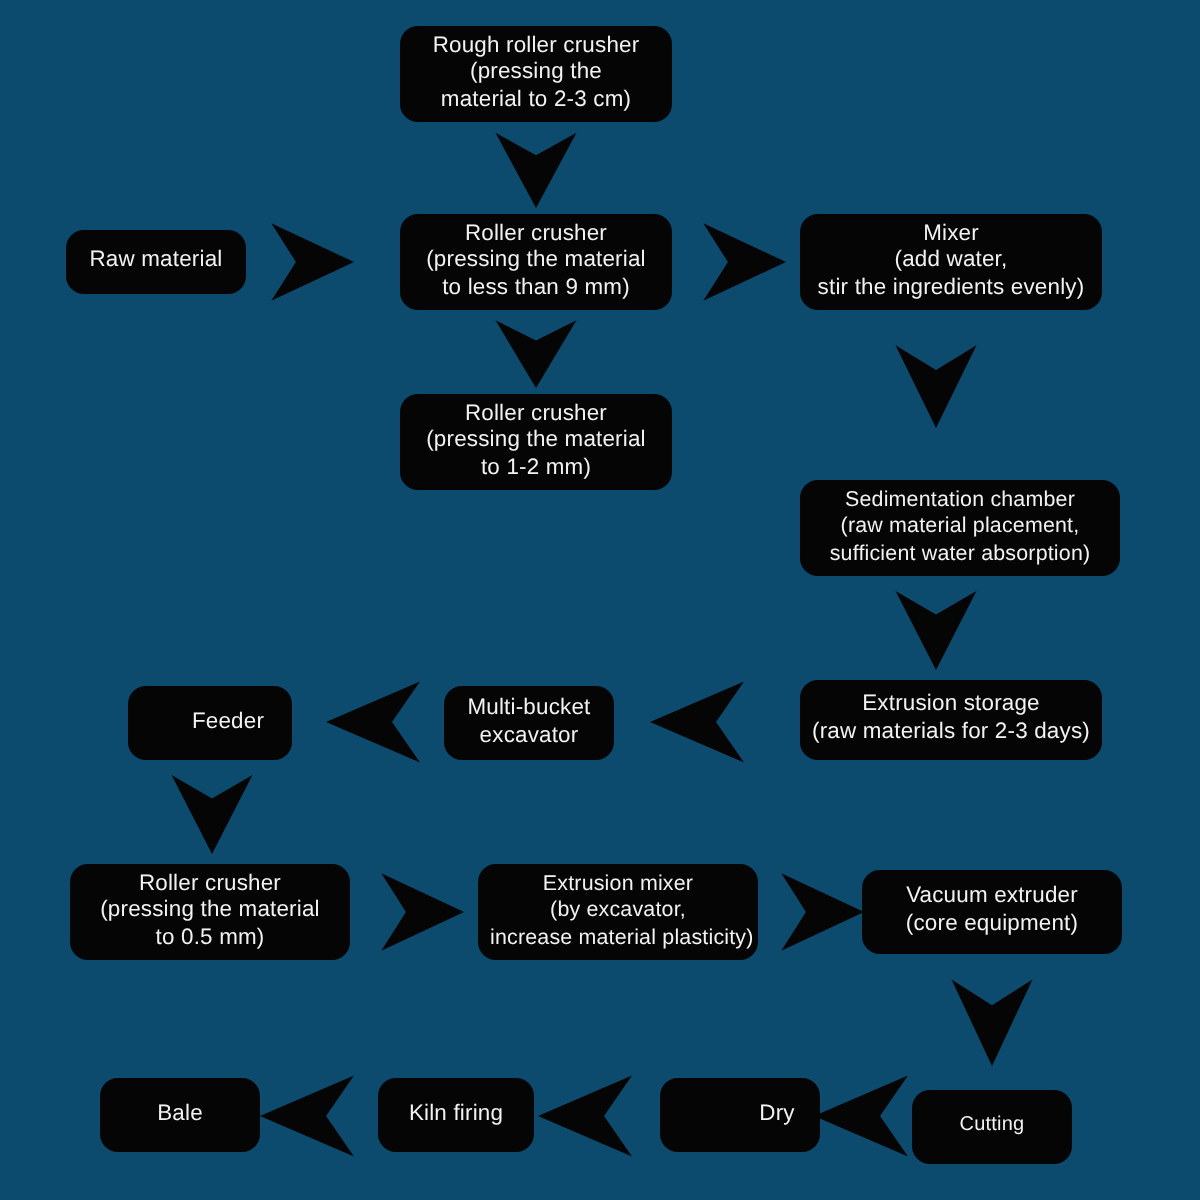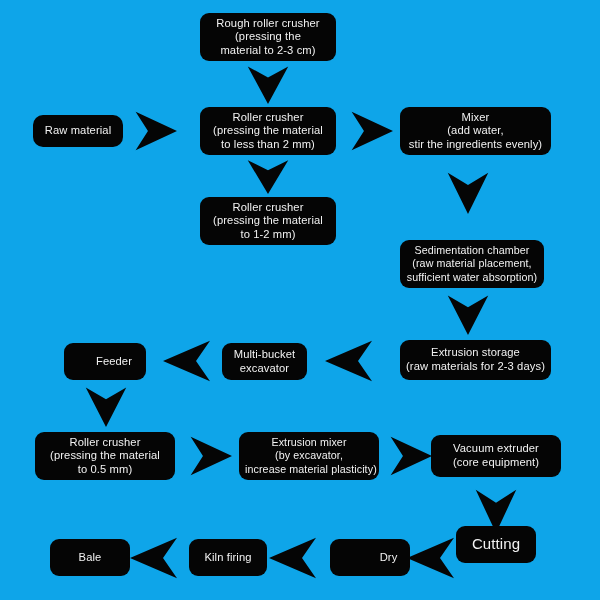--- a/index.html
+++ b/index.html
@@ -5,21 +5,21 @@
 <style>
   html, body {
     margin: 0;
     padding: 0;
     background: #ffffff;
   }
   #canvas {
     position: relative;
     width: 600px;
     height: 600px;
-    background: #0ea5e9;
+    background: #0c4a6e;
     font-family: "Liberation Sans", sans-serif;
     overflow: hidden;
   }
   .node {
     position: absolute;
     background: #050505;
     color: #f2f2f2;
     border-radius: 9px;
     display: flex;
     align-items: center;
@@ -125,47 +125,47 @@
         <path d="M 0 23 L 47 2.76 L 33 23 L 47 43.239999999999995 Z"></path>
       </svg>
     </span>
     <div class="node" style="left: 200px; top: 13px; width: 136px; height: 48px; font-size: 11.2px;">
       <span class="lines">
         <span class="ln">Rough roller crusher</span>
         <span class="ln">(pressing the</span>
         <span class="ln">material to 2-3 cm)</span>
       </span>
     </div>
-    <div class="node" style="left: 33px; top: 115px; width: 90px; height: 32px; font-size: 11.2px; border-radius: 10px;">
+    <div class="node" style="left: 33px; top: 115px; width: 90px; height: 32px; font-size: 11.2px;">
       <span class="lines">
         <span class="ln">Raw material</span>
       </span>
     </div>
     <div class="node" style="left: 200px; top: 107px; width: 136px; height: 48px; font-size: 11.2px;">
       <span class="lines">
         <span class="ln">Roller crusher</span>
         <span class="ln">(pressing the material</span>
-        <span class="ln">to less than 2 mm)</span>
+        <span class="ln">to less than 9 mm)</span>
       </span>
     </div>
     <div class="node" style="left: 400px; top: 107px; width: 151px; height: 48px; font-size: 11.2px;">
       <span class="lines">
         <span class="ln">Mixer</span>
         <span class="ln">(add water,</span>
         <span class="ln">stir the ingredients evenly)</span>
       </span>
     </div>
     <div class="node" style="left: 200px; top: 197px; width: 136px; height: 48px; font-size: 11.2px;">
       <span class="lines">
         <span class="ln">Roller crusher</span>
         <span class="ln">(pressing the material</span>
         <span class="ln">to 1-2 mm)</span>
       </span>
     </div>
-    <div class="node" style="left: 400px; top: 240px; width: 144px; height: 48px; font-size: 10.7px;">
+    <div class="node" style="left: 400px; top: 240px; width: 160px; height: 48px; font-size: 10.7px;">
       <span class="lines">
         <span class="ln">Sedimentation chamber</span>
         <span class="ln">(raw material placement,</span>
         <span class="ln">sufficient water absorption)</span>
       </span>
     </div>
     <div class="node" style="left: 400px; top: 340px; width: 151px; height: 40px; font-size: 11.2px;">
       <span class="lines">
         <span class="ln">Extrusion storage</span>
         <span class="ln">(raw materials for 2-3 days)</span>
@@ -195,21 +195,21 @@
         <span class="ln">(by excavator,</span>
         <span class="ln">increase material plasticity)</span>
       </span>
     </div>
     <div class="node" style="left: 431px; top: 435px; width: 130px; height: 42px; font-size: 11.2px;">
       <span class="lines">
         <span class="ln">Vacuum extruder</span>
         <span class="ln">(core equipment)</span>
       </span>
     </div>
-    <div class="node" style="left: 456px; top: 526px; width: 80px; height: 37px; font-size: 15px; justify-content: flex-end;">
+    <div class="node" style="left: 456px; top: 545px; width: 80px; height: 37px; font-size: 10px; justify-content: flex-end;">
       <span class="lines">
         <span class="ln">Cutting</span>
       </span>
     </div>
     <div class="node" style="left: 330px; top: 539px; width: 80px; height: 37px; font-size: 11.2px; padding-left: 43px;">
       <span class="lines">
         <span class="ln">Dry</span>
       </span>
     </div>
     <div class="node" style="left: 189px; top: 539px; width: 78px; height: 37px; font-size: 11.2px;">

